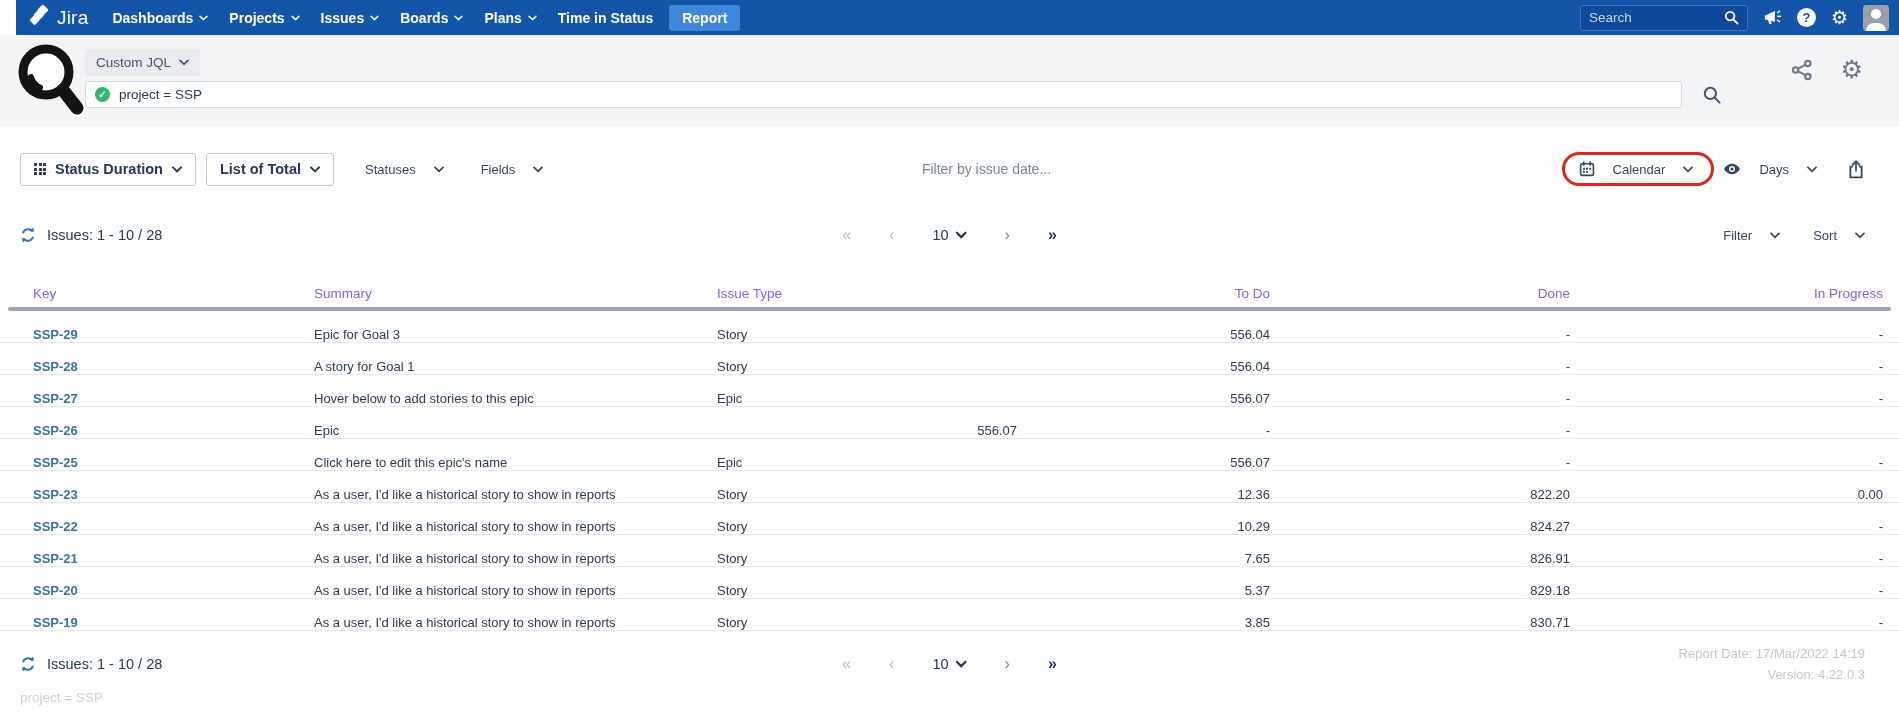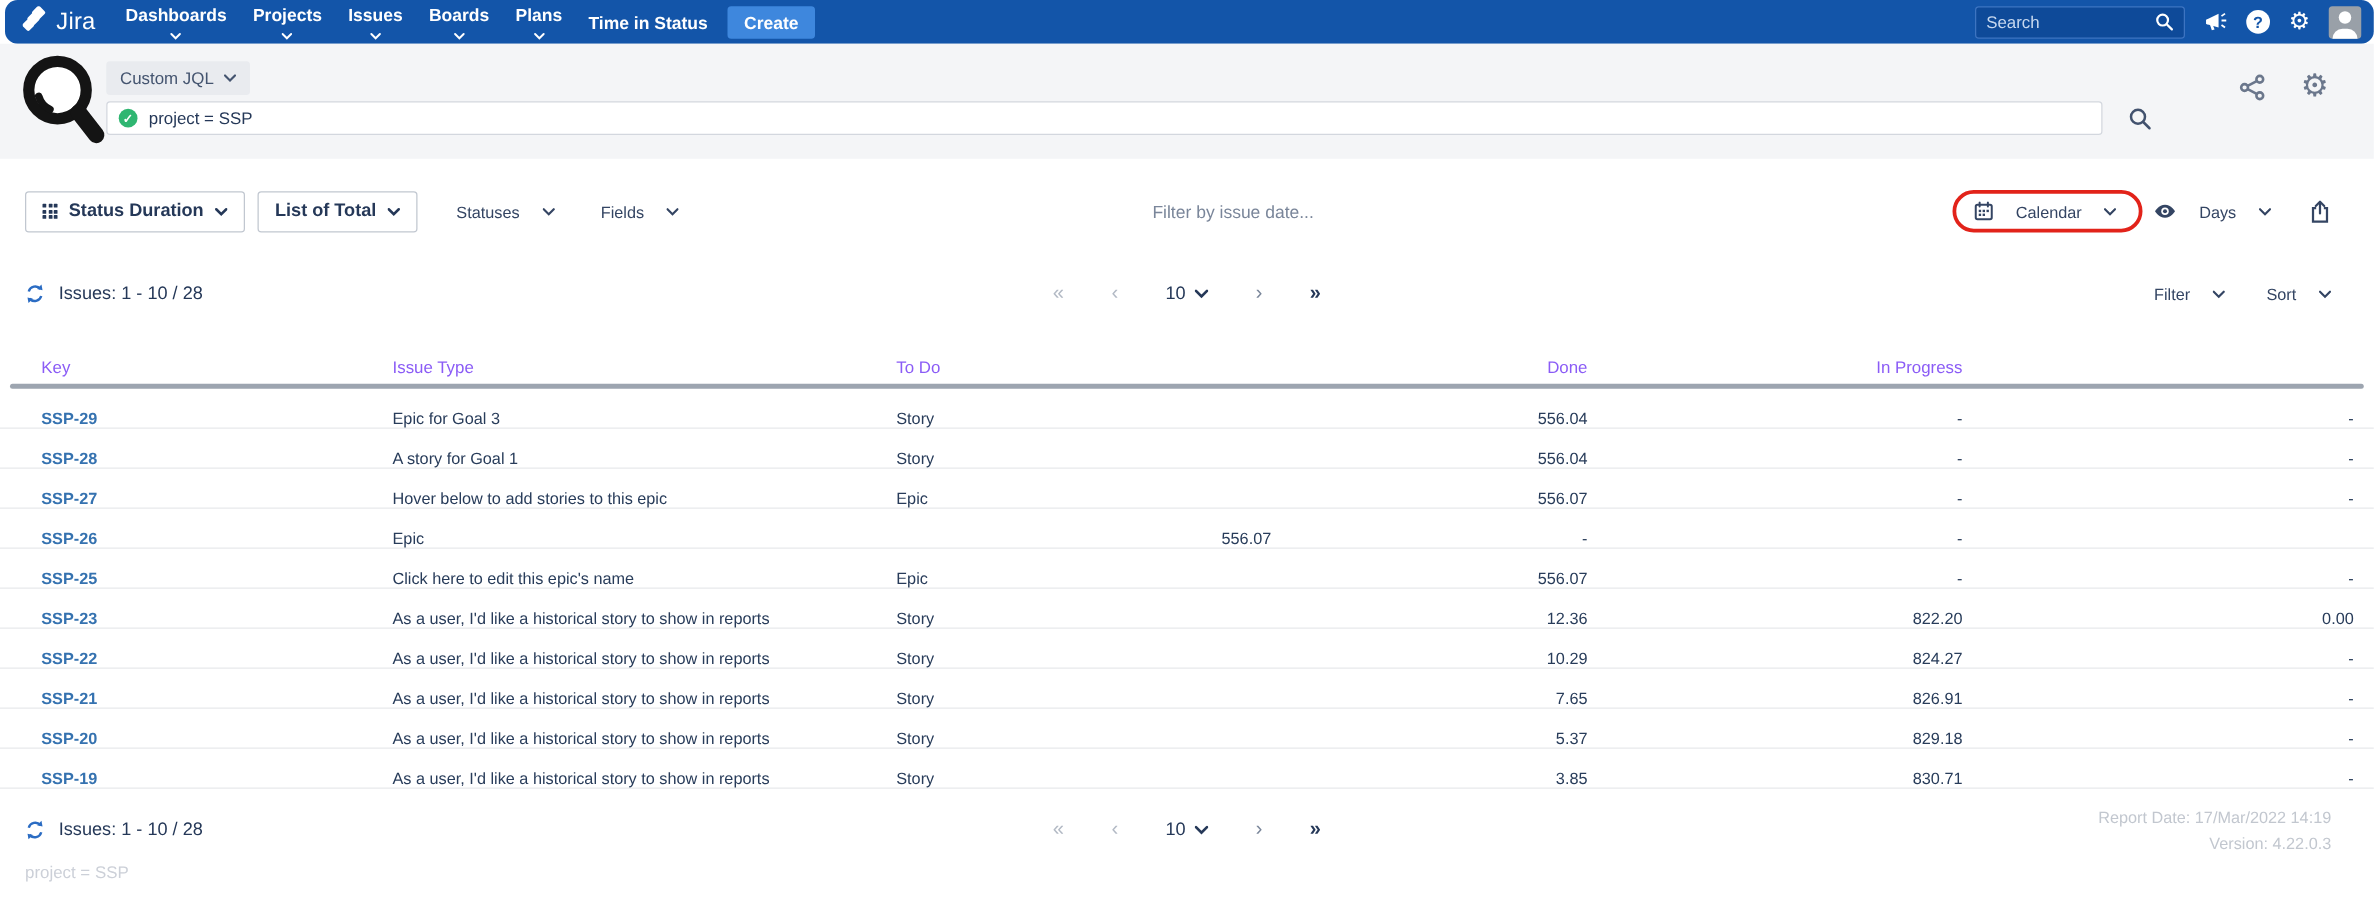--- a/index.html
+++ b/index.html
@@ -1,26 +1,26 @@
 <!DOCTYPE html>
 <html><head>
 <meta charset="utf-8">
 <style>
   * { margin:0; padding:0; box-sizing:border-box; }
   html,body { width:1899px; height:728px; overflow:hidden; background:#fff;
     font-family:"Liberation Sans", sans-serif; color:#253858; }
 
   
-  .nav { position:absolute; top:0; left:4px; right:0; height:35px; background:#1355a9;
-    display:flex; align-items:center; padding:0 10px 0 14px;border-radius:10px; }
+  .nav { position:absolute; top:0; left:16px; right:0; height:35px; background:#1355a9;
+    display:flex; align-items:center; padding:0 10px 0 14px; }
   .brand { display:flex; align-items:center; gap:6px; margin-right:22px; }
   .brand-text { color:#fff; font-size:19px; font-weight:400; letter-spacing:.2px; }
   .nav-menu { display:flex; align-items:center; gap:17px; }
   .nav-item { display:flex; align-items:center; gap:6px; color:#fff; font-size:14px;
-    font-weight:600; cursor:pointer; padding:4px 2px; white-space:nowrap;flex-direction:column; }
+    font-weight:600; cursor:pointer; padding:4px 2px; white-space:nowrap; }
   .chev svg { display:block; }
   .create-btn { background:#3e87dd; color:#fff; font-size:14px; font-weight:700;
     border:none; border-radius:3px; height:26px; padding:0 13px; margin-left:14px; cursor:pointer; }
   .nav-right { margin-left:auto; display:flex; align-items:center; gap:15px; }
   .nav-search { width:168px; height:14px; background:#0e4a99; border:1px solid #3d74c1;
     border-radius:3px; display:flex; align-items:center; padding:12px 8px;justify-content:center; }
   .nav-search input { flex:1; background:transparent; border:none; outline:none;
     color:#fff; font-size:13.5px; font-family:"Liberation Sans",sans-serif; min-width:0; }
   .nav-search input::placeholder { color:#c7d8ef; }
   .nav-ico { color:#fff; display:flex; align-items:center; cursor:pointer; }
@@ -150,21 +150,21 @@
             <path d="M1 1.4l4 4 4-4" fill="none" stroke="#fff" stroke-width="1.8" stroke-linecap="round"></path>
           </svg>
     </span>
   </div>
 
   <div class="nav-item">
     <span>Time in Status</span>
 
   </div>
 </div>
-  <button class="create-btn">Create</button>
+  <button class="create-btn">Report</button>
   <div class="nav-right">
     <div class="nav-search">
       <input placeholder="Search" style="">
       <span class="nav-ico">
         <svg width="15" height="15" viewBox="0 0 16 16">
             <circle cx="6.5" cy="6.5" r="4.6" fill="none" stroke="#fff" stroke-width="1.9"></circle>
             <path d="M10.2 10.2L14.4 14.4" stroke="#fff" stroke-width="1.9" stroke-linecap="round"></path>
           </svg>
       </span>
     </div>
@@ -365,20 +365,21 @@
         <svg width="10" height="7" viewBox="0 0 10 7">
             <path d="M1 1.4l4 4 4-4" fill="none" stroke="#344563" stroke-width="1.7" stroke-linecap="round"></path>
           </svg>
       </span>
     </div>
   </div>
 </div>
 
 <div class="table-head tgrid">
   <span class="th">Key</span>
+  <span class="th">Summary</span>
   <span class="th">Issue Type</span>
   <span class="th">To Do</span>
   <span class="th">Done</span>
   <span class="th">In Progress</span>
 </div>
 <div class="thick-bar"></div>
 <div class="rows">
   <div class="trow tgrid">
     <span class="c-key"><a>SSP-29</a></span>
     <span class="c-sum">Epic for Goal 3</span>

